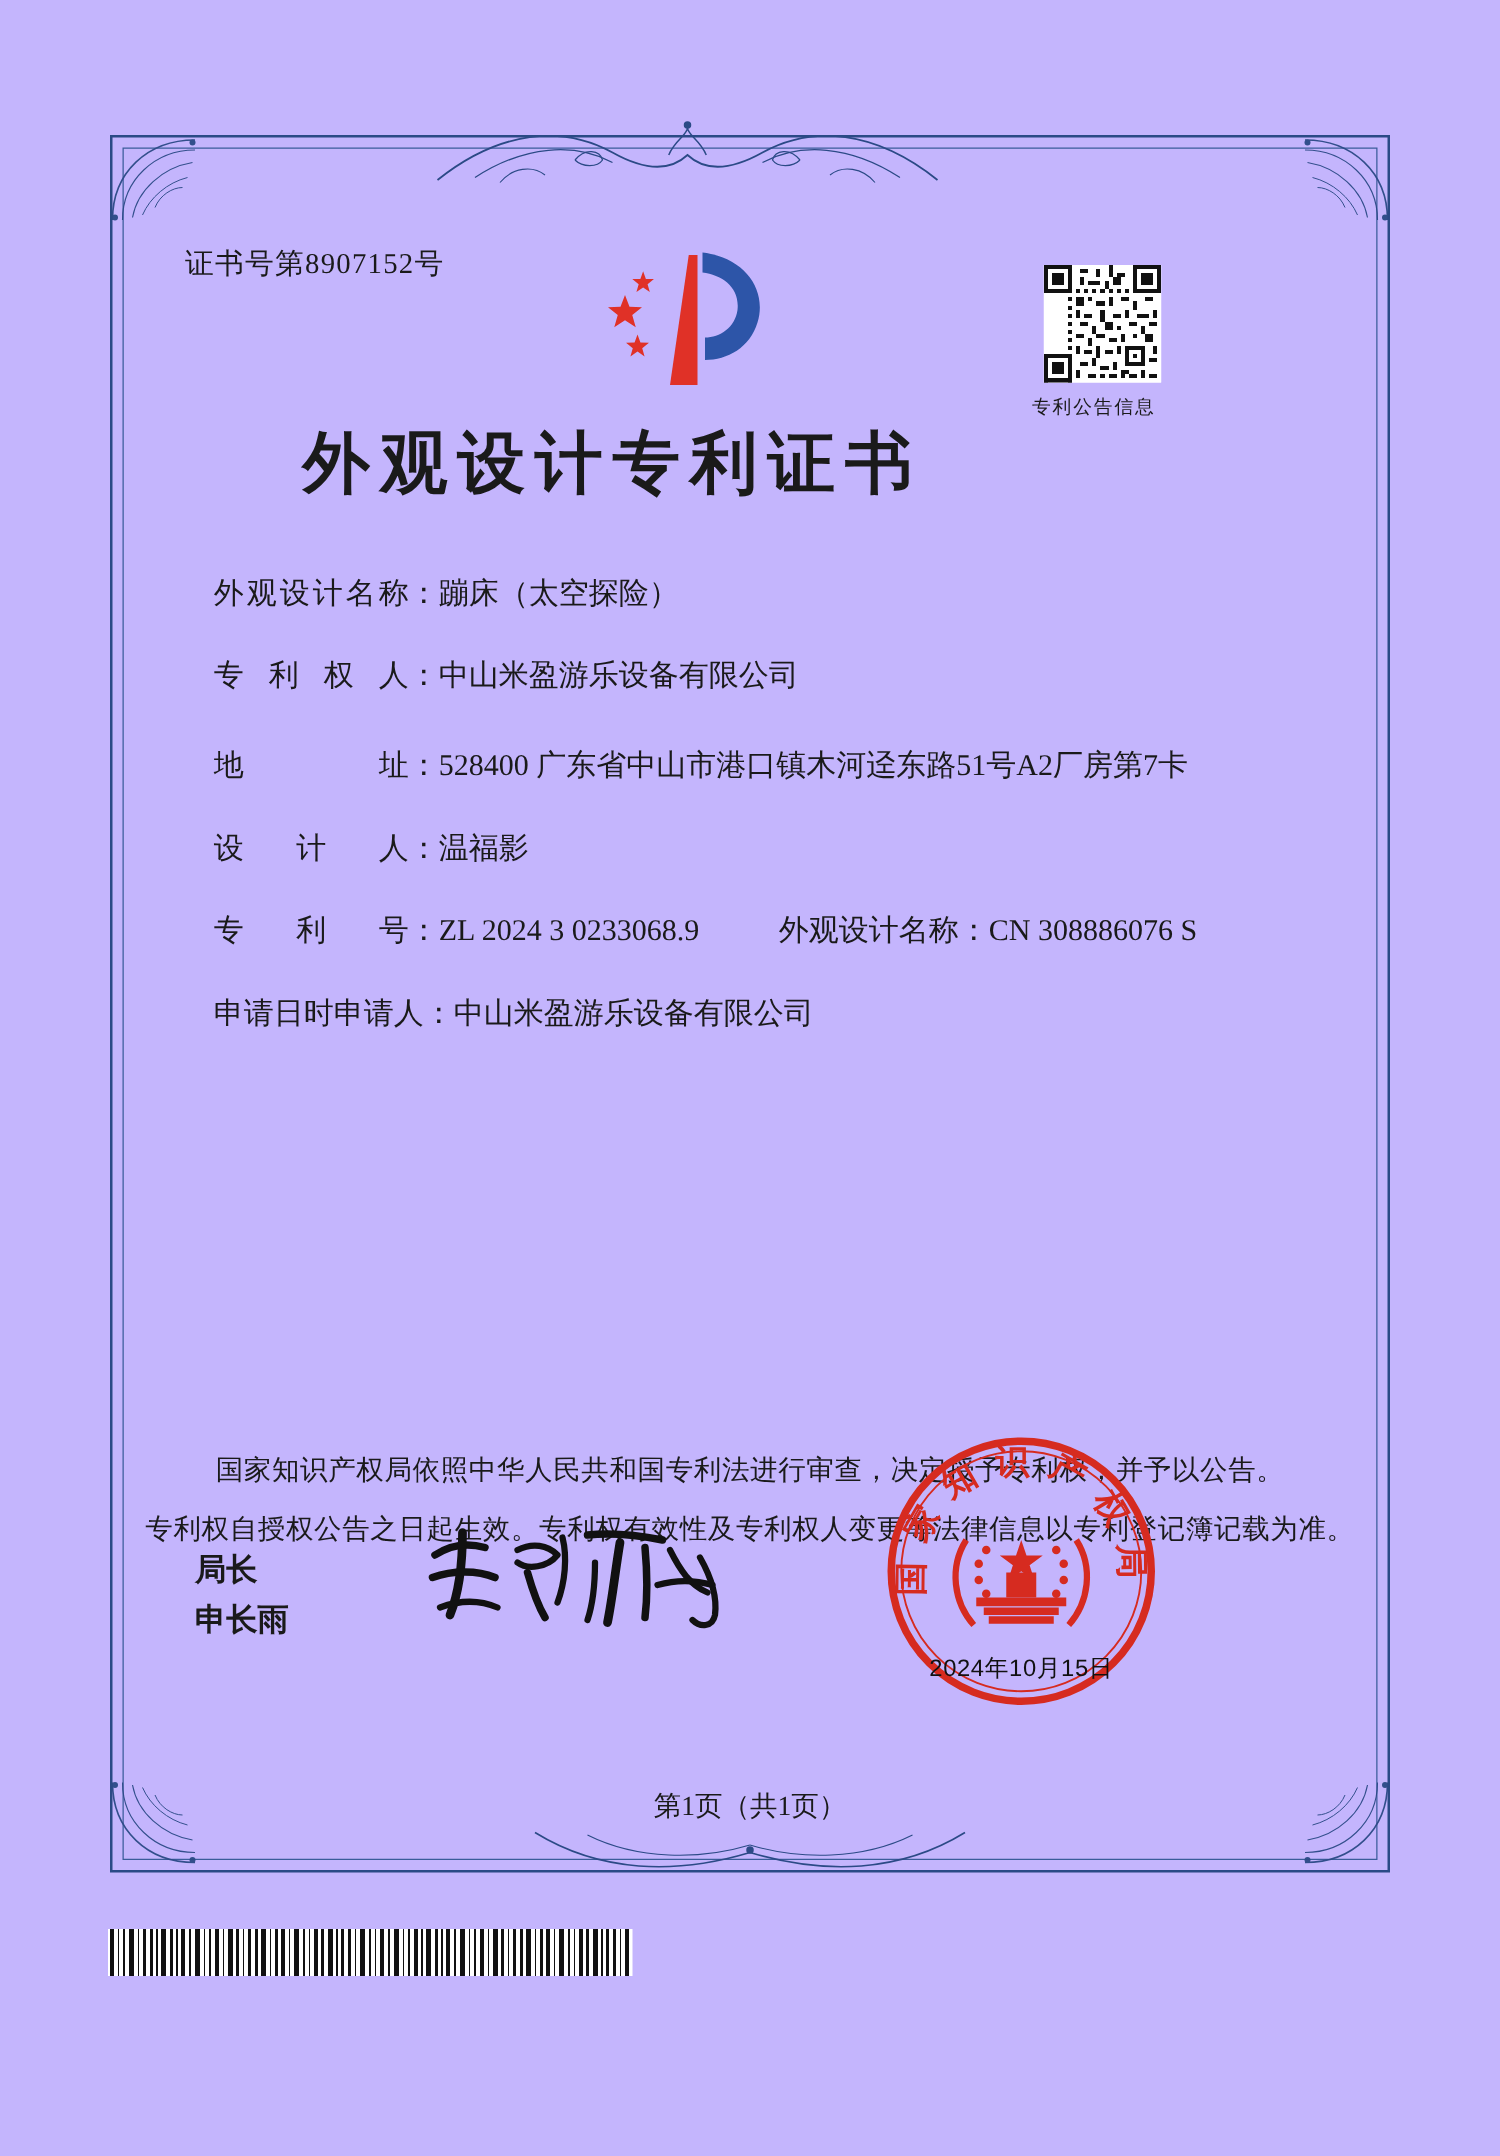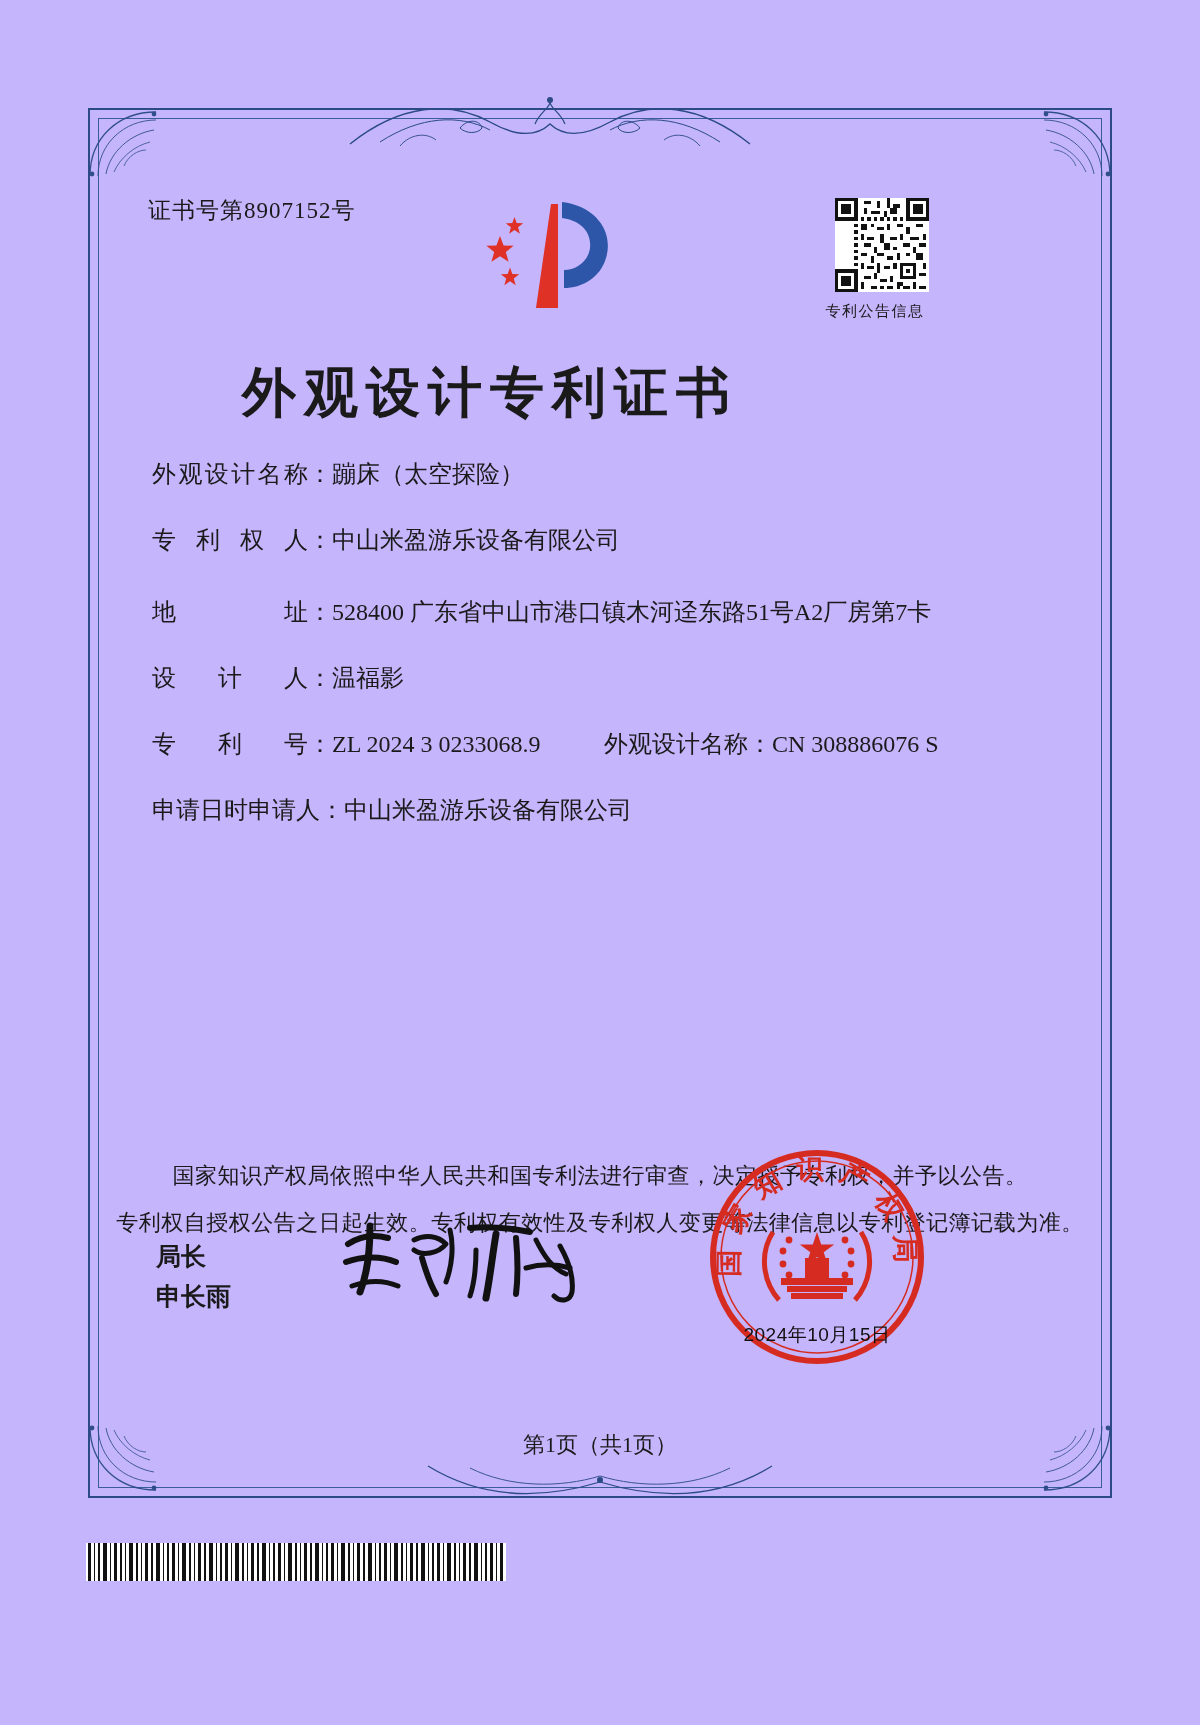--- a/index.html
+++ b/index.html
@@ -75,21 +75,21 @@
 
   .emblem {
     position: absolute;
     left: 478px; top: 196px;
     width: 150px; height: 125px;
   }
   .emblem svg { width: 100%; height: 100%; display: block; }
 
   .qr-wrap {
     position: absolute;
-    left: 832px; top: 198px;
+    left: 832px; top: 212px;
     width: 100px;
     text-align: center;
   }
   .qr {
     width: 94px; height: 94px;
     margin: 0 auto;
     background: #fff;
     position: relative;
   }
   .qr svg { width: 100%; height: 100%; display:block; }
@@ -104,34 +104,34 @@
   .doc-title {
     position: absolute;
     left: 0; top: 335px;
     width: 972px;
     text-align: center;
     font-size: 54px;
     font-weight: bold;
     letter-spacing: 8px;
     font-family: "Liberation Serif", "DejaVu Serif", serif;
     text-indent: 8px;
-    margin-top: 22px;
   }
 
   
   .fields {
     position: absolute;
     left: 152px; top: 458px;
     width: 880px;
   }
   .row {
     position: relative;
     height: 66px;
     font-size: 24px;
     white-space: nowrap;
+    margin-left: 19px;
   }
   .row.two-col { display: flex; }
   .lbl {
     display: inline-block;
     font-family: "Liberation Serif", "DejaVu Serif", serif;
   }
   .val {
     display: inline-block;
     font-family: "Liberation Serif", "DejaVu Serif", serif;
   }

